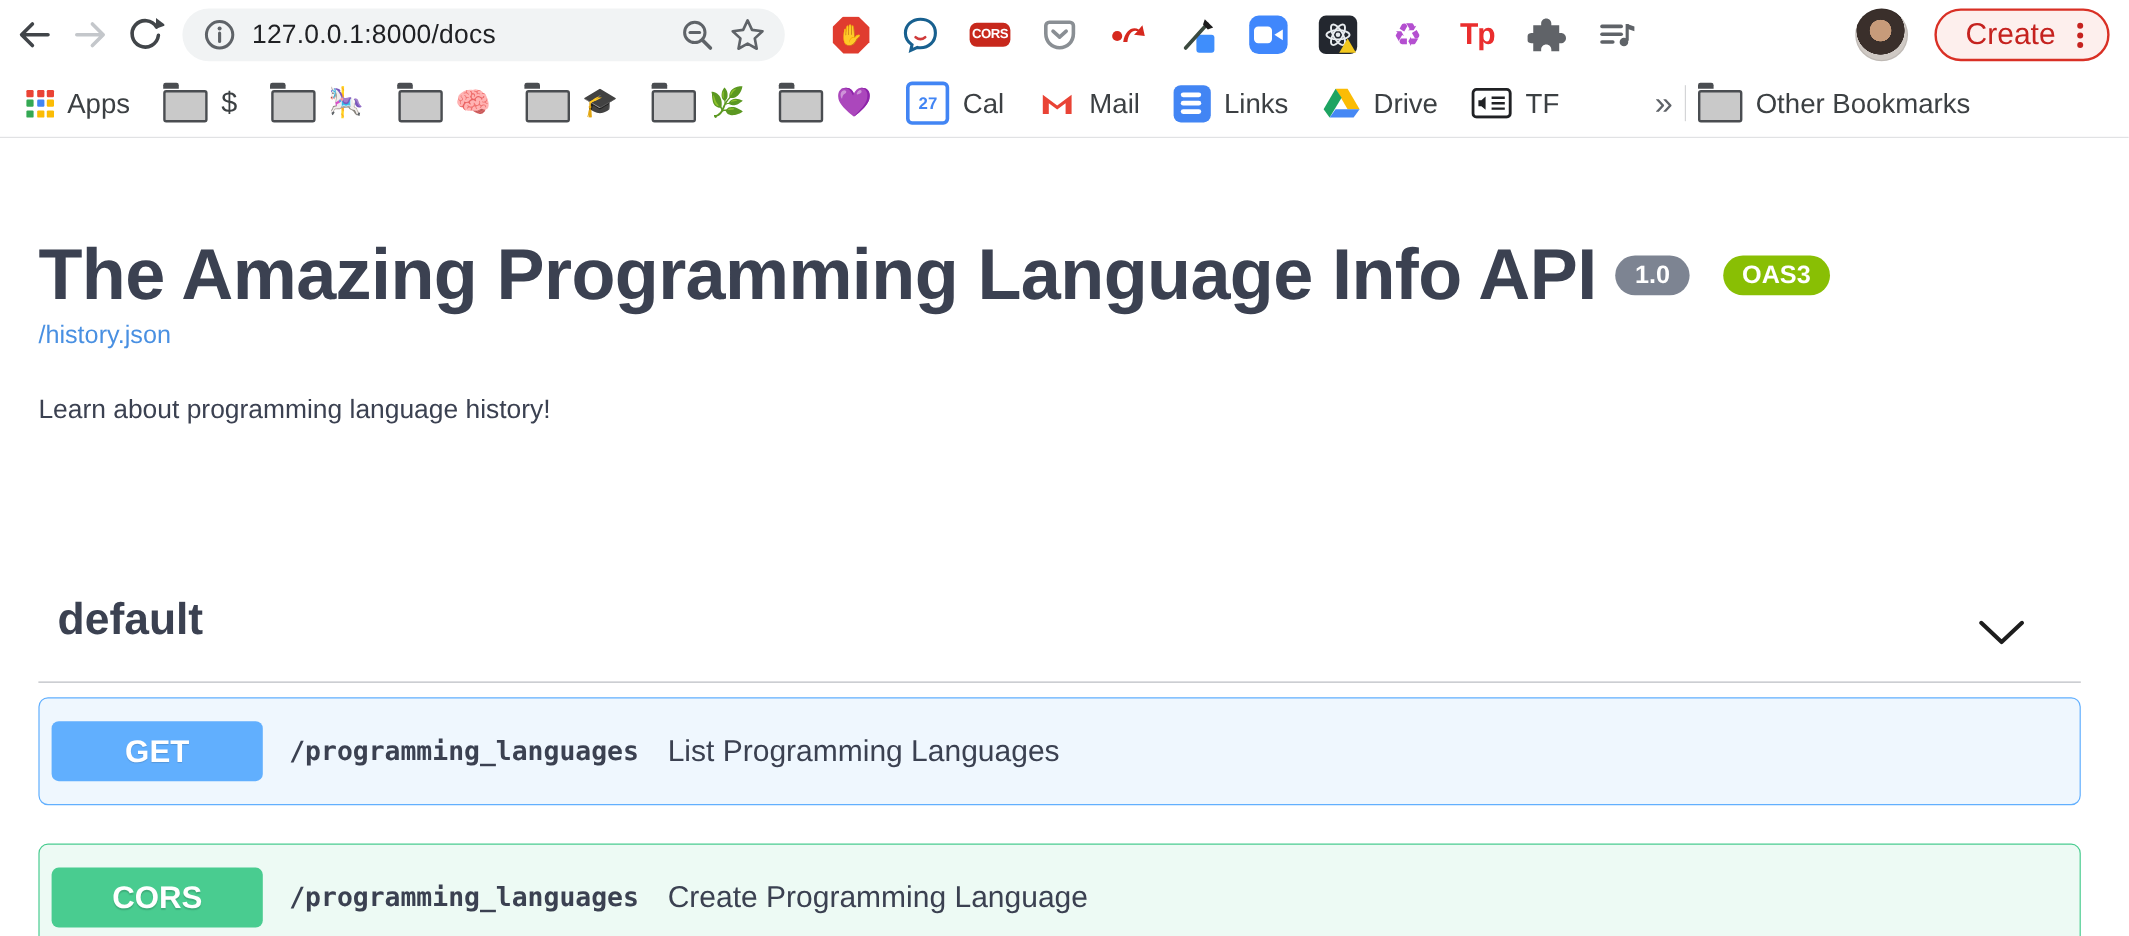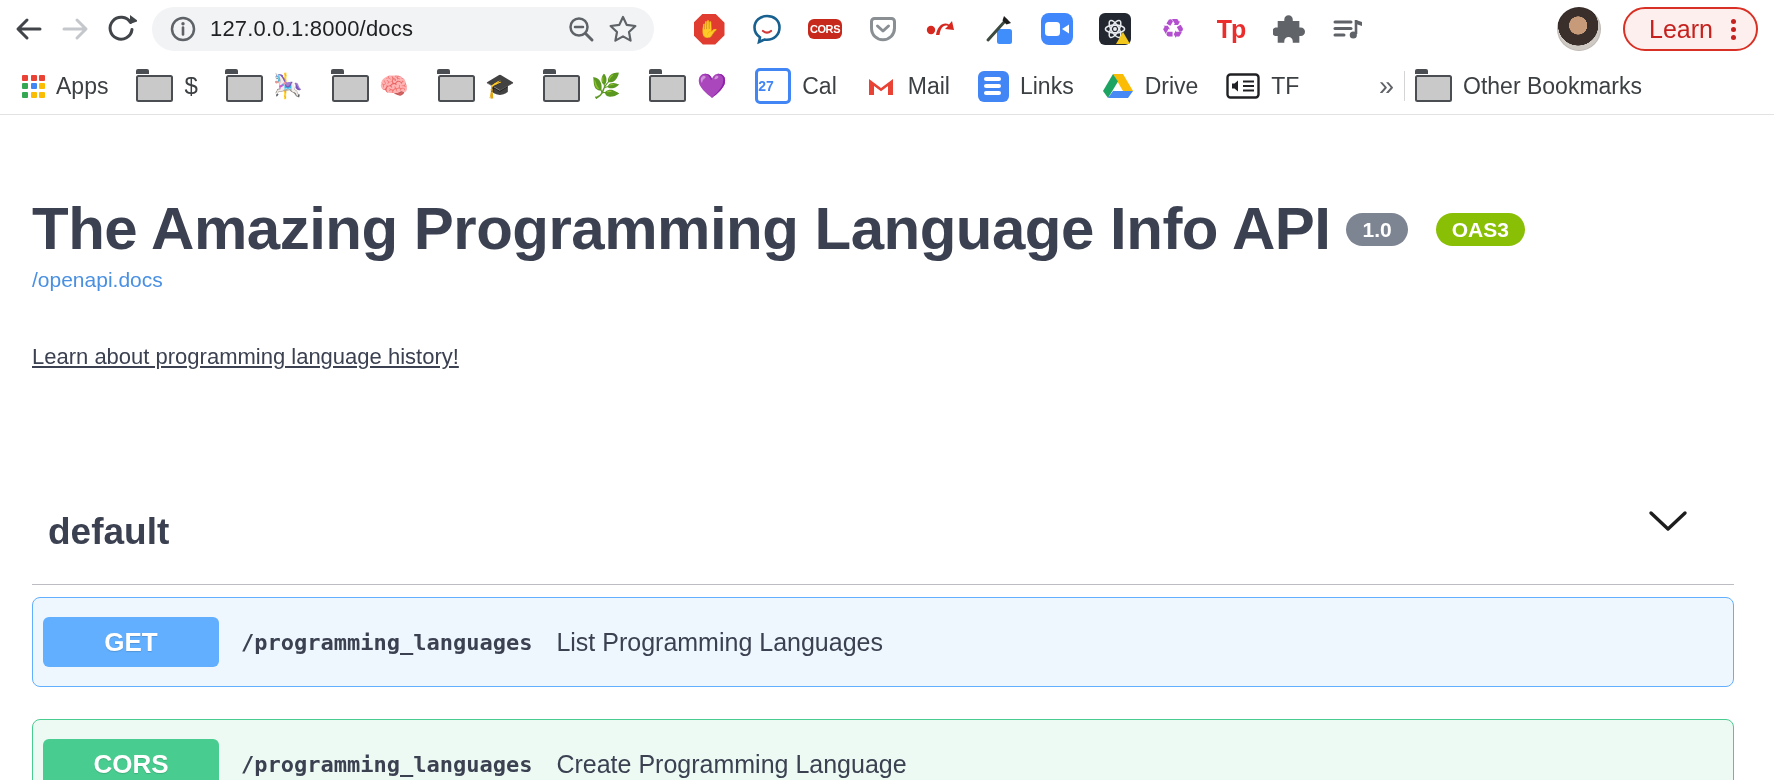--- a/index.html
+++ b/index.html
@@ -32,38 +32,38 @@
   .dots{width:5px;height:5px;border-radius:50%;background:var(--update-red);box-shadow:0 -8px 0 var(--update-red),0 8px 0 var(--update-red);margin-right:4px;}
   
   .bookmarks{height:56px;display:flex;align-items:center;gap:14px;padding:0 22px;border-bottom:1px solid #e1e2e4;font-size:23px;color:#3c4043;}
   .bm{display:flex;align-items:center;gap:11px;flex:none;}
   .bm + .bm{margin-left:14px;}
   .grid9{display:grid;grid-template-columns:repeat(3,6px);grid-gap:2.5px;}
   .grid9 i{width:6px;height:6px;border-radius:1px;}
   .folder{width:33px;height:23px;background:#c9c9c9;border:2.5px solid #4a4d51;border-radius:2.5px;position:relative;margin-top:5px;}
   .folder::before{content:"";position:absolute;top:-8px;left:-2.5px;width:13px;height:5px;background:#4a4d51;border-radius:2px 2px 0 0;}
   .emoji{font-size:24px;line-height:1;}
-  .cal{width:30px;height:30px;background:#fff;border:3px solid #4285f4;border-radius:5px;display:flex;align-items:center;justify-content:flex-start;font-size:14px;font-weight:bold;color:#4285f4;}
+  .cal{width:30px;height:30px;background:#fff;border:3px solid #4285f4;border-radius:5px;display:flex;align-items:center;justify-content:center;font-size:14px;font-weight:bold;color:#4285f4;}
   .linksapp{width:31px;height:31px;background:#4285f4;border-radius:6px;display:flex;flex-direction:column;justify-content:center;gap:3.5px;padding-left:6px;box-sizing:border-box;}
   .linksapp i{width:17px;height:3.5px;background:#fff;border-radius:2px;}
   .ovf{font-size:27px;color:#5f6368;}
   .vdiv{width:1px;height:30px;background:#d4d5d7;margin:0 10px;}
   .bm-right{margin-left:auto;margin-right:110px;display:flex;align-items:center;}
   
   .swagger{padding:82px 40px 16px 32px;color:var(--heading);}
   .titlerow{display:flex;align-items:flex-start;gap:16px;}
   h1{margin:0;font-size:60px;font-weight:700;color:var(--heading);letter-spacing:-.5px;line-height:1.05;white-space:nowrap;}
   .badges{display:flex;gap:28px;margin-top:16px;}
   .pill{color:#fff;font-weight:bold;font-size:21px;padding:5px 16px;border-radius:17px;line-height:1.1;}
   .pill.ver{background:var(--version-badge);}
   .pill.oas{background:var(--oas-badge);}
   .speclink{display:inline-block;margin-top:8px;font-size:21px;color:var(--link);text-decoration:none;}
-  .desc{margin-top:52px;font-size:22px;color:var(--heading);text-decoration:underline;}
+  .desc{margin-top:36px;font-size:22px;color:var(--heading);}
   .section{margin-top:140px;width:1702px;}
-  .sec-head{display:flex;align-items:flex-start;justify-content:space-between;padding:0 46px 30px 16px;border-bottom:1px solid rgba(59,65,81,.35);}
+  .sec-head{display:flex;align-items:flex-end;justify-content:space-between;padding:0 46px 30px 16px;border-bottom:1px solid rgba(59,65,81,.35);}
   .sec-title{font-size:37px;font-weight:700;color:var(--heading);line-height:1.2;}
   .op{height:90px;border-radius:8px;display:flex;align-items:center;padding:0 10px;box-sizing:border-box;text-align:right;}
   .op.get{margin-top:12px;background:var(--get-bg);border:1.5px solid var(--get-accent);}
   .op.post{margin-top:32px;background:var(--post-bg);border:1.5px solid var(--post-accent);}
   .method{width:176px;height:50px;border-radius:6px;color:#fff;font-weight:bold;font-size:26px;display:flex;align-items:center;justify-content:center;flex:none;text-shadow:0 1px 1px rgba(0,0,0,.15);}
   .op.get .method{background:var(--get-accent);}
   .op.post .method{background:var(--post-accent);}
   .path{margin-left:22px;font-family:"DejaVu Sans Mono","Liberation Mono",monospace;font-weight:bold;font-size:22px;color:var(--heading);letter-spacing:0;}
   .summary{margin-left:24px;font-size:25px;color:var(--heading);}
 </style>
@@ -180,21 +180,21 @@
           </g>
           <line x1="25" y1="7" x2="25" y2="21" stroke="#5f6368" stroke-width="2.6"></line>
           <circle cx="22.3" cy="22" r="3.6" fill="#5f6368"></circle>
           <path d="M25 7 l6 2 v4 l-6 -2 z" fill="#5f6368"></path>
         </svg>
     </div>
   </div>
 
   <div class="avatar"></div>
   <button class="update">
-    <span>Learn</span>
+    <span>Create</span>
     <span class="dots"></span>
   </button>
 </div>
 
 <div class="bookmarks">
   <div class="bm">
     <span class="grid9">
       <i style="background:#ea4335"></i>
         <i style="background:#ea4335"></i>
         <i style="background:#ea4335"></i>
@@ -284,21 +284,21 @@
 </div>
 
 <div class="swagger">
   <div class="titlerow">
     <h1>The Amazing Programming Language Info API</h1>
     <span class="badges">
       <span class="pill ver">1.0</span>
       <span class="pill oas">OAS3</span>
     </span>
   </div>
-  <a class="speclink" href="#">/openapi.docs</a>
+  <a class="speclink" href="#">/history.json</a>
   <div class="desc">Learn about programming language history!</div>
 
   <div class="section">
     <div class="sec-head">
       <span class="sec-title">default</span>
       <svg width="40" height="22" viewBox="0 0 40 22">
           <path d="M3 3 L20 19 L37 3" stroke="#1d1d1d" stroke-width="3.4" fill="none" stroke-linecap="round" stroke-linejoin="round"></path>
         </svg>
     </div>
 

